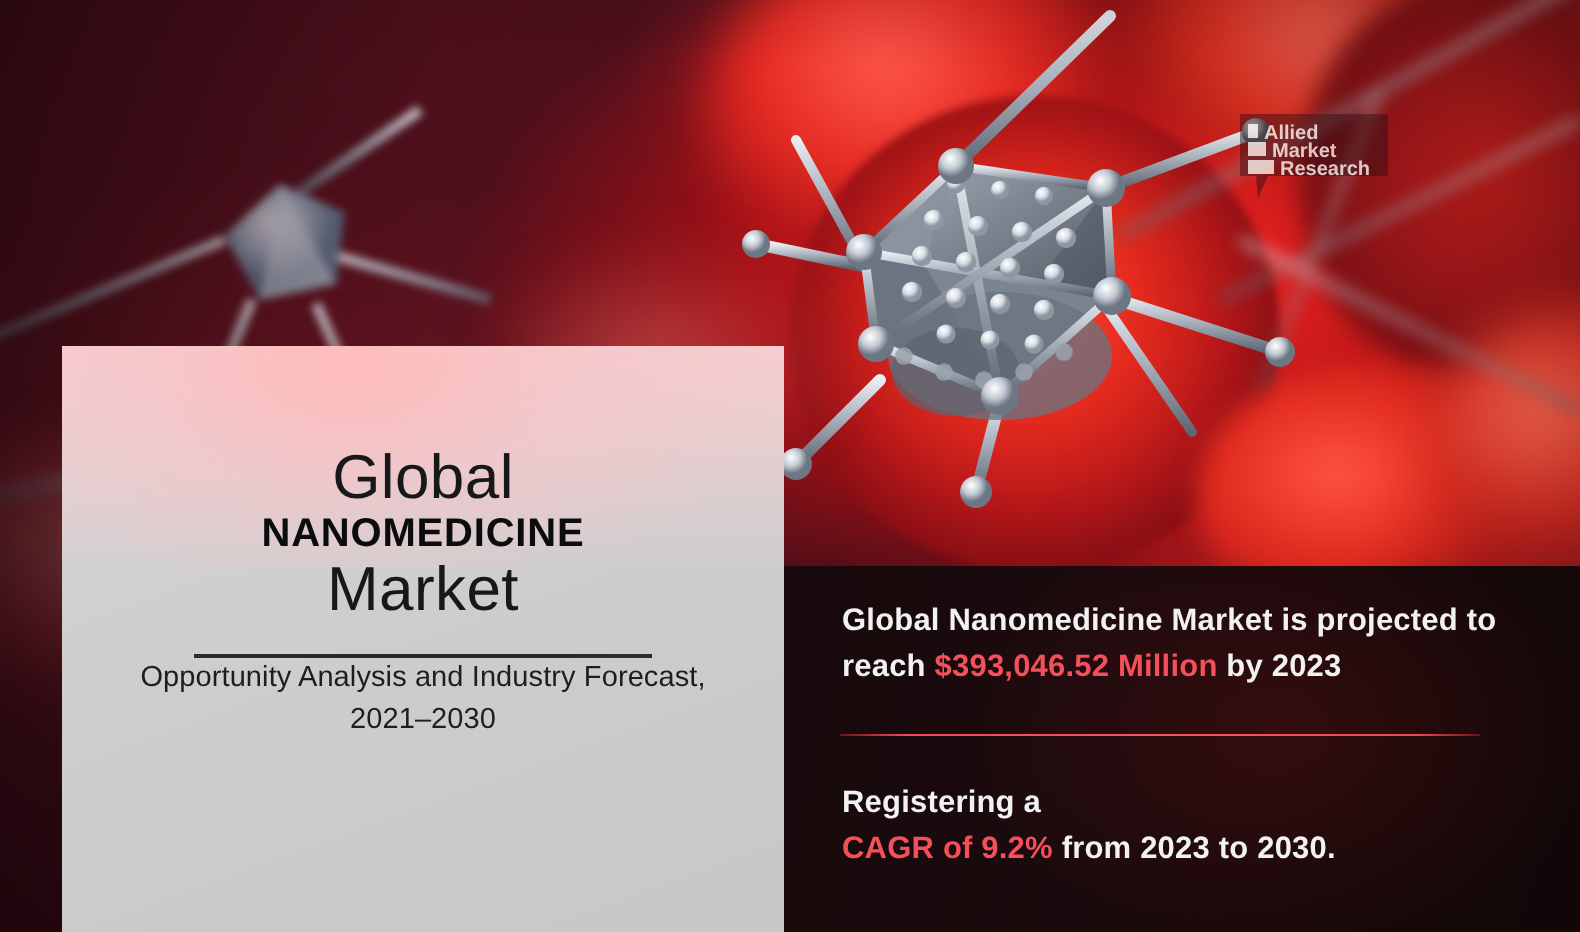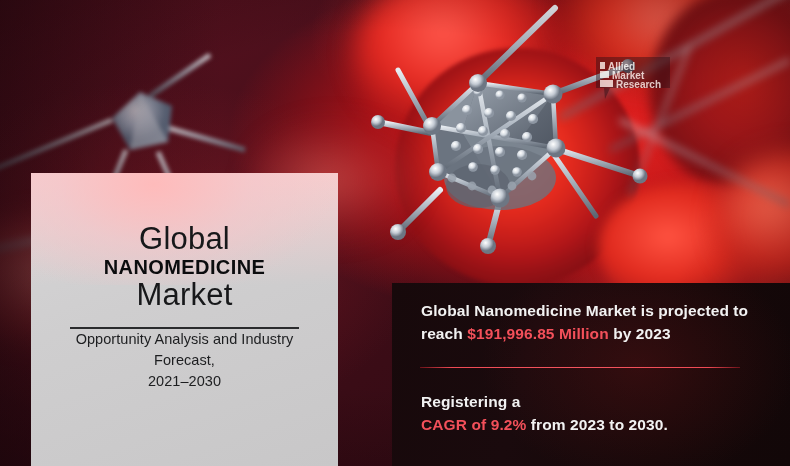--- a/index.html
+++ b/index.html
@@ -38,21 +38,21 @@
   .cell.sharp{ filter:blur(2px); }
   .cell.soft { filter:blur(12px); }
 
   
   .nano-svg{ position:absolute; inset:0; width:790px; height:466px; }
   .nano-blur{ filter:blur(2.2px); opacity:.85; }
   .nano-blur2{ filter:blur(4px); opacity:.6; }
 
   
   .left-panel{
-    position:absolute; left:31px; top:173px; width:307px; height:293px;
+    position:absolute; left:31px; top:173px; width:361px; height:293px;
     background:linear-gradient(160deg,#d6d5d6 0%, #cfcecf 42%, #c8c7c8 100%);
     z-index:6;
   }
   .left-panel .glow{
     position:absolute; left:0; top:0; right:0; height:112px;
     background:
       radial-gradient(ellipse 70% 120% at 40% 10%, rgba(255,186,186,.95) 0%, rgba(245,196,200,.55) 45%, rgba(210,206,208,0) 85%),
       linear-gradient(to bottom, rgba(250,205,206,.92) 0%, rgba(214,211,212,0) 100%);
   }
   .lp-content{ position:relative; z-index:2; padding-top:50px; text-align:center; }
@@ -97,21 +97,21 @@
   }
   .accent{ color:#f3505a; }
   .rp-rule{
     width:320px; height:1.6px; margin:21px 0 0 -1px;
     background:linear-gradient(to right,#6d1219 0%, #ef4a54 10%, #f4555f 50%, #ef4a54 90%, #6d1219 100%);
   }
   .rp-b2{ margin-top:23px; }
 
   
   .logo{
-    position:absolute; left:596px; top:57px; z-index:8;
+    position:absolute; left:620px; top:57px; z-index:8;
     opacity:.82;
   }
   .logo svg{ display:block; }
 </style>
 </head>
 <body>
 
 <div class="canvas">
 
   <div class="bg-base"></div>
@@ -306,21 +306,21 @@
       <div class="t-sub">
         <span>Opportunity Analysis and Industry Forecast,</span><br>
         <span>2021–2030</span>
       </div>
     </div>
   </div>
 
   <div class="rp">
 
     <div class="rp-line">
-      <span>Global Nanomedicine Market is projected to reach </span><span class="accent">$191,996.85 Million</span><span> by 2023</span>
+      <span>Global Nanomedicine Market is projected to reach </span><span class="accent">$393,046.52 Million</span><span> by 2023</span>
     </div>
 
     <div class="rp-rule"></div>
 
     <div class="rp-line rp-b2">
       <span>Registering a</span><br><span class="accent">CAGR of 9.2%</span><span> from 2023 to 2030.</span>
     </div>
 
   </div>
 

